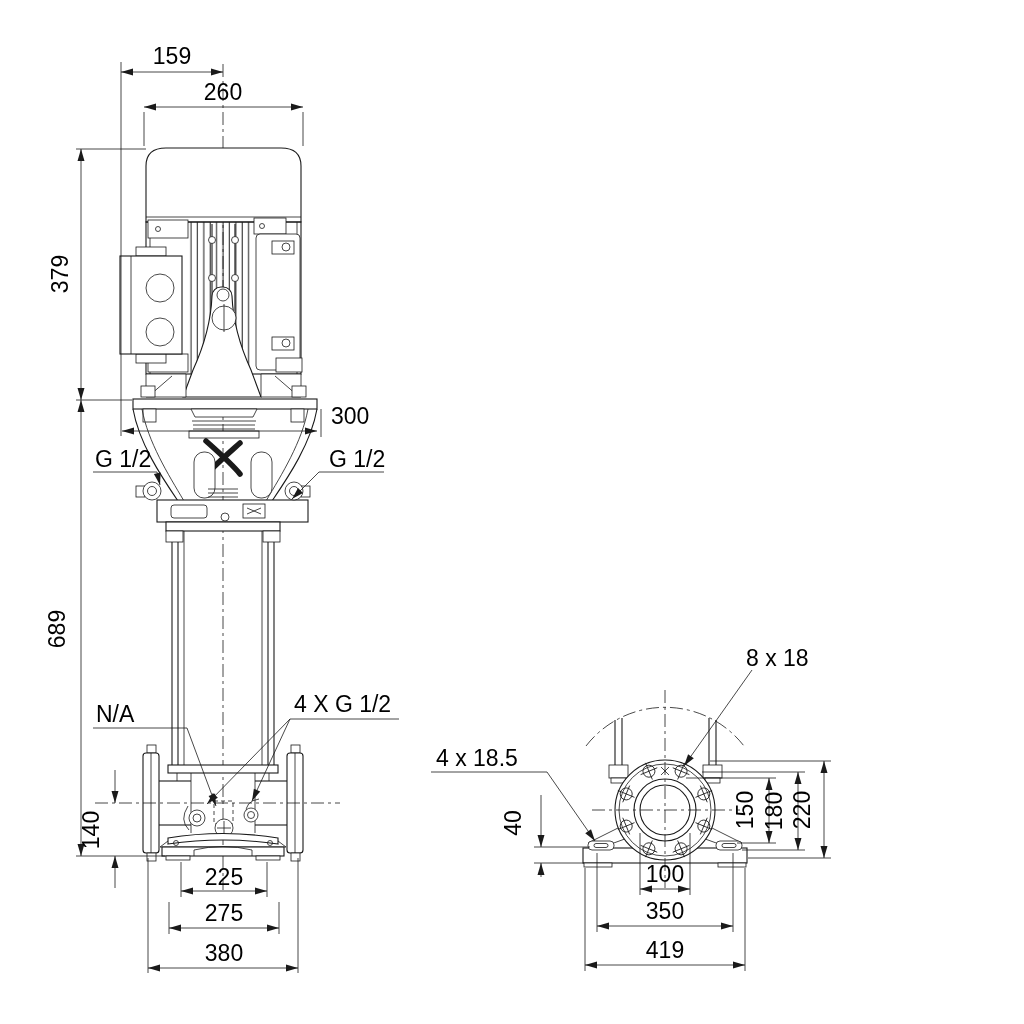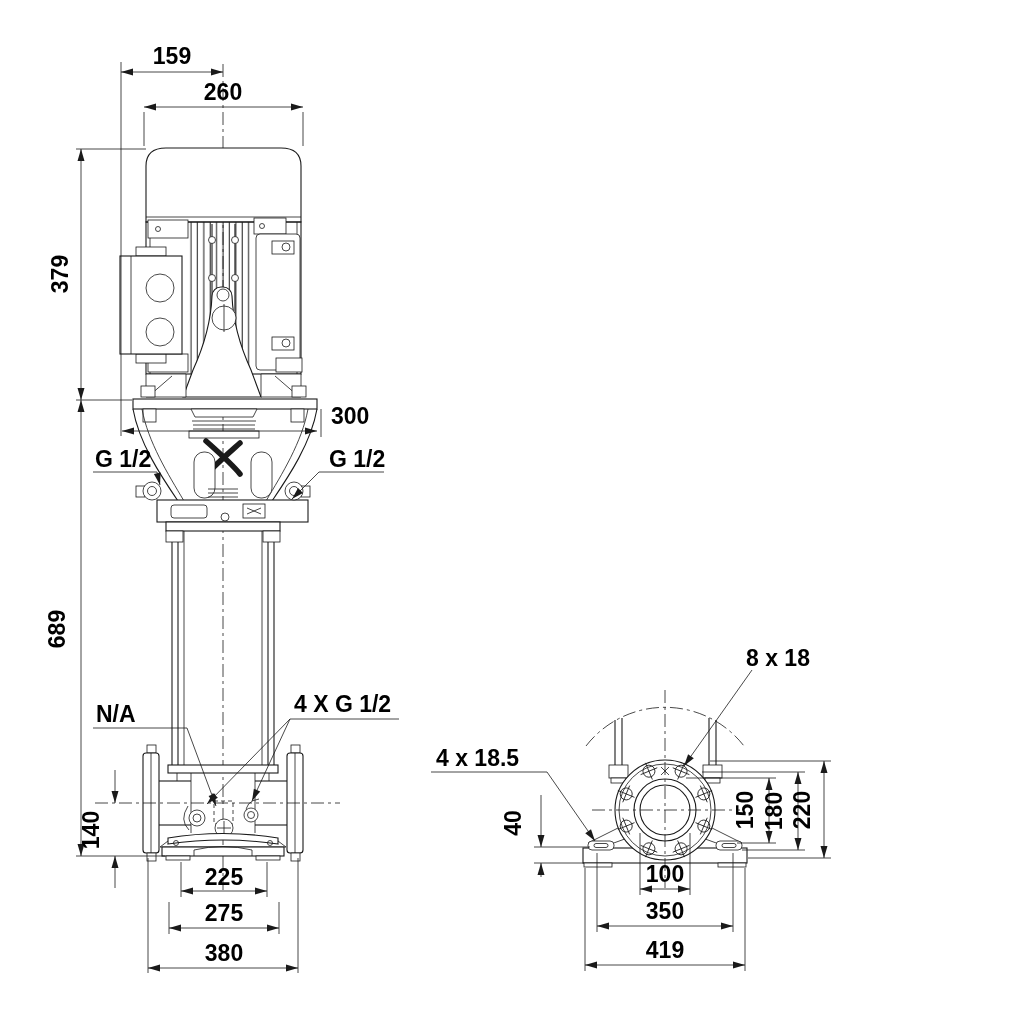--- a/index.html
+++ b/index.html
@@ -1,17 +1,17 @@
 <!DOCTYPE html>
 <html><head>
 <meta charset="utf-8">
 <style>
   html,body{margin:0;padding:0;background:#ffffff;}
   .stage{position:relative;width:1024px;height:1024px;background:#ffffff;overflow:hidden;
-         font-family:"Liberation Sans", sans-serif;font-weight:bold;}
+         font-family:"Liberation Sans", sans-serif;}
   svg{position:absolute;left:0;top:0;}
   .ln  {stroke:#1a1a1a;stroke-width:1.1;fill:none;stroke-linecap:butt;}
   .lnt {stroke:#1a1a1a;stroke-width:0.8;fill:none;}
   .wf  {stroke:#1a1a1a;stroke-width:1.1;fill:#ffffff;}
   .wft {stroke:#1a1a1a;stroke-width:0.8;fill:#ffffff;}
   .cl  {stroke:#1a1a1a;stroke-width:0.8;fill:none;stroke-dasharray:13 4 3 4;}
   .dash{stroke:#1a1a1a;stroke-width:0.8;fill:none;stroke-dasharray:4 3;}
   .dim {stroke:#1a1a1a;stroke-width:0.8;fill:none;}
   .dimtxt{font-family:"Liberation Sans", sans-serif;font-size:23px;fill:#000;}
   .mid{text-anchor:middle;}

